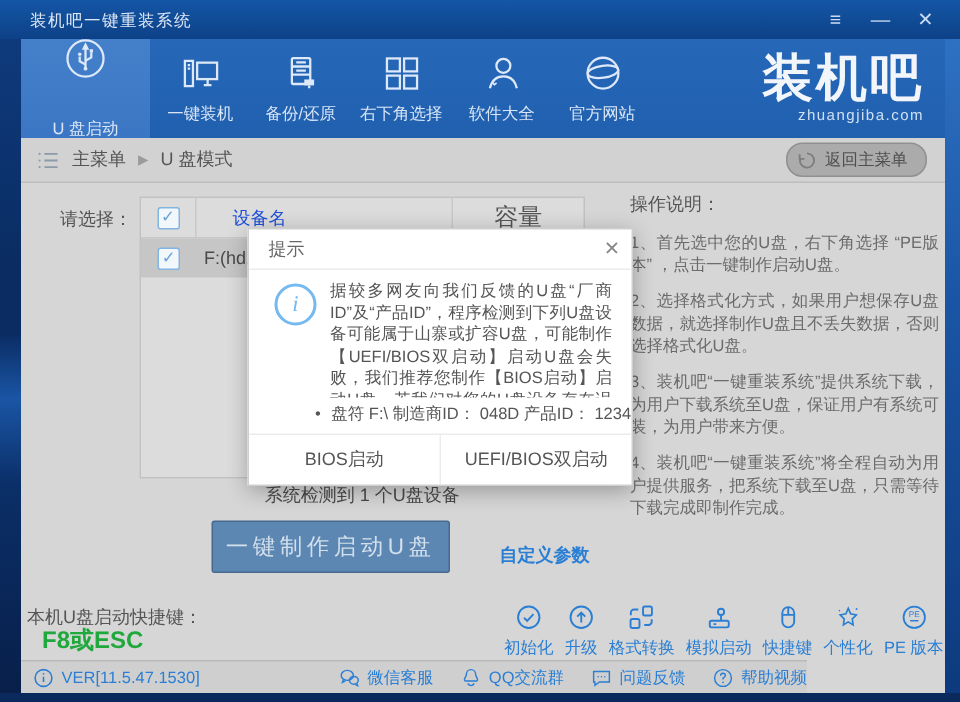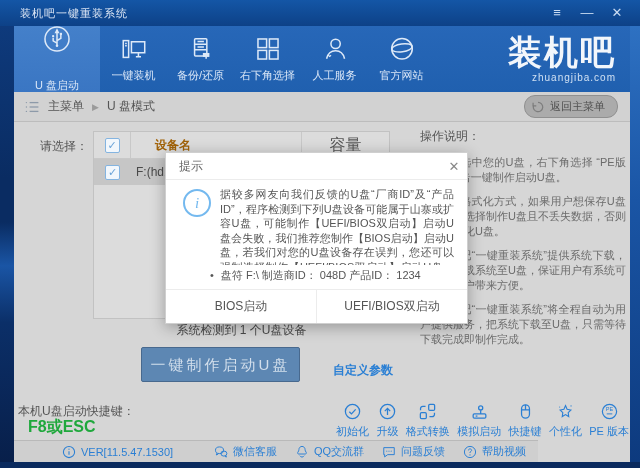--- a/index.html
+++ b/index.html
@@ -50,21 +50,21 @@
   .device-table{position:absolute;left:79px;top:9px;width:297px;height:188px;background:#dcdcdc;
     border:1px solid #c2c2c2;box-sizing:border-box;}
   .t-row{display:flex;align-items:center;height:26px;}
   .t-head{border-bottom:1px solid #c8c8c8;}
   .t-row.selected{background:#c6c6c6;}
   .cell-check{width:37px;display:flex;justify-content:center;align-items:center;border-right:1px solid #c8c8c8;height:100%;box-sizing:border-box;}
   .t-row.selected .cell-check{border-right:none;}
   .checkbox{width:13px;height:13px;background:#f2f7fc;border:1px solid #84b4e0;border-radius:2px;
     color:#6aa3d8;font-size:11px;line-height:13px;text-align:center;cursor:pointer;}
   .cell-name{flex:1;font-size:12px;color:#4a4a4a;}
-  .t-head .cell-name{padding-left:24px;color:#a16207;font-weight:bold;}
+  .t-head .cell-name{padding-left:24px;color:#1d4ed8;}
   .t-row.selected .cell-name{padding-left:5px;}
   .cell-cap{width:88px;text-align:center;font-size:16px;color:#555;border-left:1px solid #c8c8c8;height:100%;
     display:flex;align-items:center;justify-content:center;box-sizing:border-box;}
   .detect-text{position:absolute;left:79px;top:200px;width:297px;text-align:center;font-size:12px;color:#4a4a4a;}
   .make-btn{position:absolute;left:127px;top:225px;width:159px;height:35px;background:#5d87b3;
     border:1px solid #48698e;color:#d3dfec;font-size:15px;letter-spacing:3px;text-align:center;
     line-height:33px;box-sizing:border-box;border-radius:2px;cursor:pointer;}
   .custom-link{position:absolute;left:319px;top:240px;font-size:12px;font-weight:bold;color:#2a7fd4;cursor:pointer;}
 
   
@@ -76,28 +76,28 @@
   .hotkey-label{position:absolute;left:4px;top:281px;font-size:12px;color:#555;}
   .hotkey-value{position:absolute;left:14px;top:295px;font-size:16px;font-weight:bold;color:#1fa83c;}
   .toolbar{position:absolute;left:322px;top:280px;width:293px;height:38px;display:flex;
     justify-content:space-between;align-items:flex-start;}
   .tool-item{display:flex;flex-direction:column;align-items:center;color:#2a7fd4;cursor:pointer;}
   .tool-icon{width:19px;height:19px;color:#2a7fd4;}
   .tool-label{font-size:11px;margin-top:3px;white-space:nowrap;}
 
   
   .statusbar{position:absolute;left:14px;top:440px;width:524px;height:22px;background:#cfcfcf;
-    border-top:1px solid #b9b9b9;display:flex;align-items:center;box-sizing:border-box;z-index:5;padding-left:40px;}
+    border-top:1px solid #b9b9b9;display:flex;align-items:center;box-sizing:border-box;z-index:5;}
   .version{display:flex;align-items:center;gap:5px;margin-left:8px;color:#2a7fd4;font-size:11px;cursor:pointer;}
-  .status-links{margin-left:auto;display:flex;align-items:center;gap:18px;margin-right:12px;}
+  .status-links{margin-left:auto;display:flex;align-items:center;gap:18px;}
   .status-link{display:flex;align-items:center;gap:5px;color:#2a7fd4;font-size:11px;cursor:pointer;}
   .status-icon{width:14px;height:14px;color:#2a7fd4;}
 
   
-  .dialog{position:absolute;left:165px;top:152px;width:303px;height:172px;background:#ffffff;
+  .dialog{position:absolute;left:165px;top:152px;width:257px;height:172px;background:#ffffff;
     border:1px solid #cfcfcf;box-shadow:0 3px 14px rgba(0,0,0,.3);z-index:50;box-sizing:border-box;
     display:flex;flex-direction:column;}
   .dlg-header{height:26px;display:flex;align-items:center;justify-content:space-between;
     border-bottom:1px solid #ececec;flex:none;}
   .dlg-title{font-size:12px;color:#666;padding-left:13px;}
   .dlg-close{width:26px;text-align:center;color:#888;font-size:13px;cursor:pointer;}
   .dlg-body{flex:1;display:flex;padding:7px 13px 0 17px;gap:9px;overflow:hidden;}
   .info-icon{flex:none;width:24px;height:24px;border:2px solid #74b9ef;border-radius:50%;
     color:#74b9ef;font-size:15px;line-height:24px;text-align:center;font-family:"Liberation Serif",serif;font-style:italic;margin-top:2px;}
   .dlg-text{font-size:11px;color:#555;line-height:14.5px;text-align:justify;}
@@ -171,21 +171,21 @@
       <span class="nav-label">右下角选择</span>
     </div>
     <div class="nav-item">
       <span class="nav-icon">
         <svg viewBox="0 0 24 24" fill="none" stroke="currentColor" stroke-width="1.3">
           <circle cx="12.5" cy="7.6" r="4"></circle>
           <path d="M4.8 20.4c1.1-4.6 4.2-6.8 7.7-6.8s6.6 2.2 7.7 6.8"></path>
           <path d="M6.2 17.4l1.2 1 1.2-1" stroke-width="1"></path>
         </svg>
       </span>
-      <span class="nav-label">人工服务</span>
+      <span class="nav-label">软件大全</span>
     </div>
     <div class="nav-item">
       <span class="nav-icon">
         <svg viewBox="0 0 24 24" fill="none" stroke="currentColor" stroke-width="1.3">
           <circle cx="12" cy="11.8" r="8.8"></circle>
           <ellipse cx="12" cy="11" rx="8.8" ry="3.4" transform="rotate(-8 12 11)"></ellipse>
         </svg>
       </span>
       <span class="nav-label">官方网站</span>
     </div>

